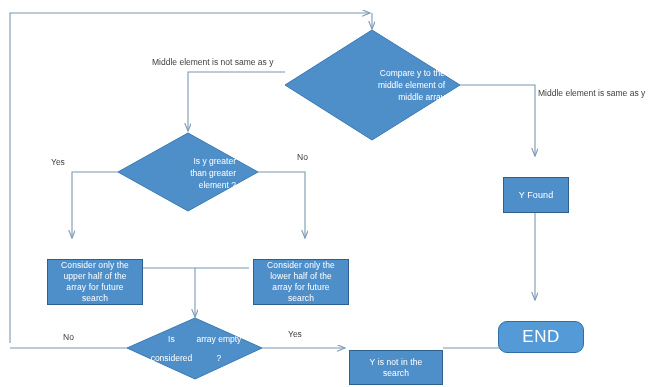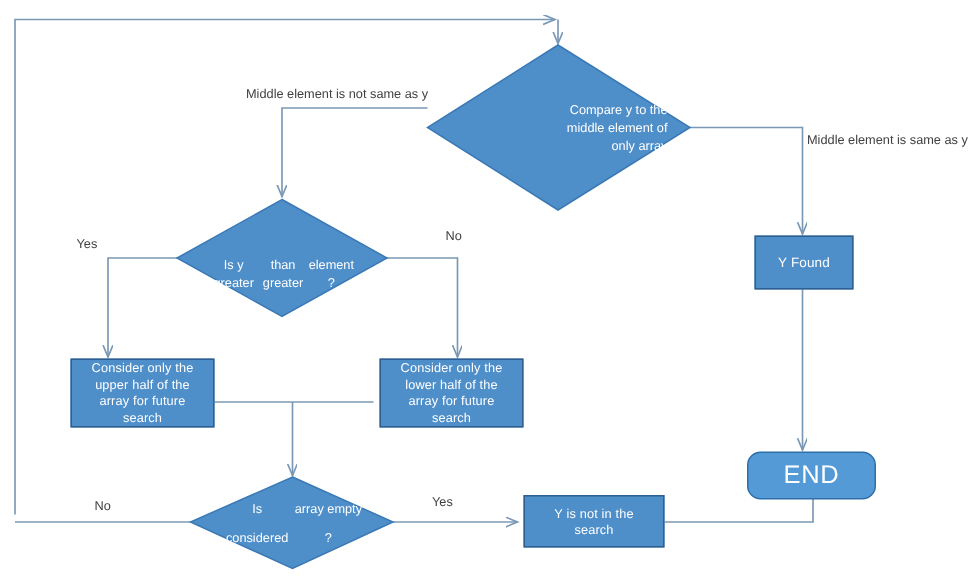--- a/index.html
+++ b/index.html
@@ -4,21 +4,21 @@
 <style>
   html,body{margin:0;padding:0;background:#ffffff;}
   #root{
     position:relative;
     width:651px;height:387px;
     background:#ffffff;
     font-family:"Liberation Sans", sans-serif;
     overflow:hidden;
   }
   #svg{position:absolute;left:0;top:0;width:651px;height:387px;}
-  .node{position:absolute;box-sizing:border-box;display:flex;align-items:center;justify-content:center;text-align:center;color:#ffffff;}
+  .node{position:absolute;box-sizing:border-box;display:flex;align-items:center;justify-content:center;text-align:center;color:#ffffff;margin-top:20px;}
   .rect{background:#4e8ec9;border:1px solid #2e5f8f;}
   .rect .txt{font-size:8.5px;line-height:11px;padding:0 4px;letter-spacing:.1px;}
   .yfound .txt{font-size:9px;}
   .endbox{background:#539ad6;border:1px solid #2e6fa8;border-radius:9px;}
   .endbox .txt{font-size:17px;letter-spacing:.5px;}
   .dtxt{position:absolute;display:flex;align-items:flex-end;justify-content:center;text-align:center;color:#ffffff;font-size:8.5px;line-height:12px;pointer-events:none;}
   .dtxt2{line-height:19px;}
   .lbl{position:absolute;color:#404040;font-size:8.5px;white-space:nowrap;}
 </style>
 </head>
@@ -61,24 +61,24 @@
 
       <polygon points="372,30 460,85 372,140 285,85" fill="#4e8ec9" stroke="#3a79b5" stroke-width="1"></polygon>
       <polygon points="188,133 258,172 188,211 118,172" fill="#4e8ec9" stroke="#3a79b5" stroke-width="1"></polygon>
       <polygon points="195,318 262,348 195,379 127,348" fill="#4e8ec9" stroke="#3a79b5" stroke-width="1"></polygon>
     </g>
   </svg>
 
   <div class="dtxt" style="left:300px;top:56px;width:145px;height:58px;flex-direction:column;">
     <span>Compare y to the</span>
     <span>middle element of</span>
-    <span>only array</span>
+    <span>middle array</span>
   </div>
 
-  <div class="dtxt" style="left:140px;top:152px;width:96px;height:42px;flex-direction:row;">
+  <div class="dtxt" style="left:140px;top:152px;width:96px;height:42px;flex-direction:column;">
     <span>Is y greater</span>
     <span>than greater</span>
     <span>element ?</span>
   </div>
 
   <div class="dtxt dtxt2" style="left:148px;top:330px;width:95px;height:38px;flex-direction:row;">
     <span>Is considered</span>
     <span>array  empty ?</span>
   </div>
 
@@ -112,20 +112,20 @@
       <span>search</span>
     </div>
   </div>
 
   <div class="node endbox" style="left:498px;top:301px;width:86px;height:32px;">
     <div class="txt">
       <span>END</span>
     </div>
   </div>
 
-  <div class="lbl" style="left:152px;top:57px;margin-left:12px;">Middle element is not same as y</div>
+  <div class="lbl" style="left:152px;top:57px;">Middle element is not same as y</div>
   <div class="lbl" style="left:538px;top:88px;">Middle element is same as y</div>
   <div class="lbl" style="left:51px;top:157px;">Yes</div>
   <div class="lbl" style="left:297px;top:152px;">No</div>
   <div class="lbl" style="left:63px;top:332px;">No</div>
   <div class="lbl" style="left:288px;top:329px;">Yes</div>
 
 </div>
 
 </body></html>

